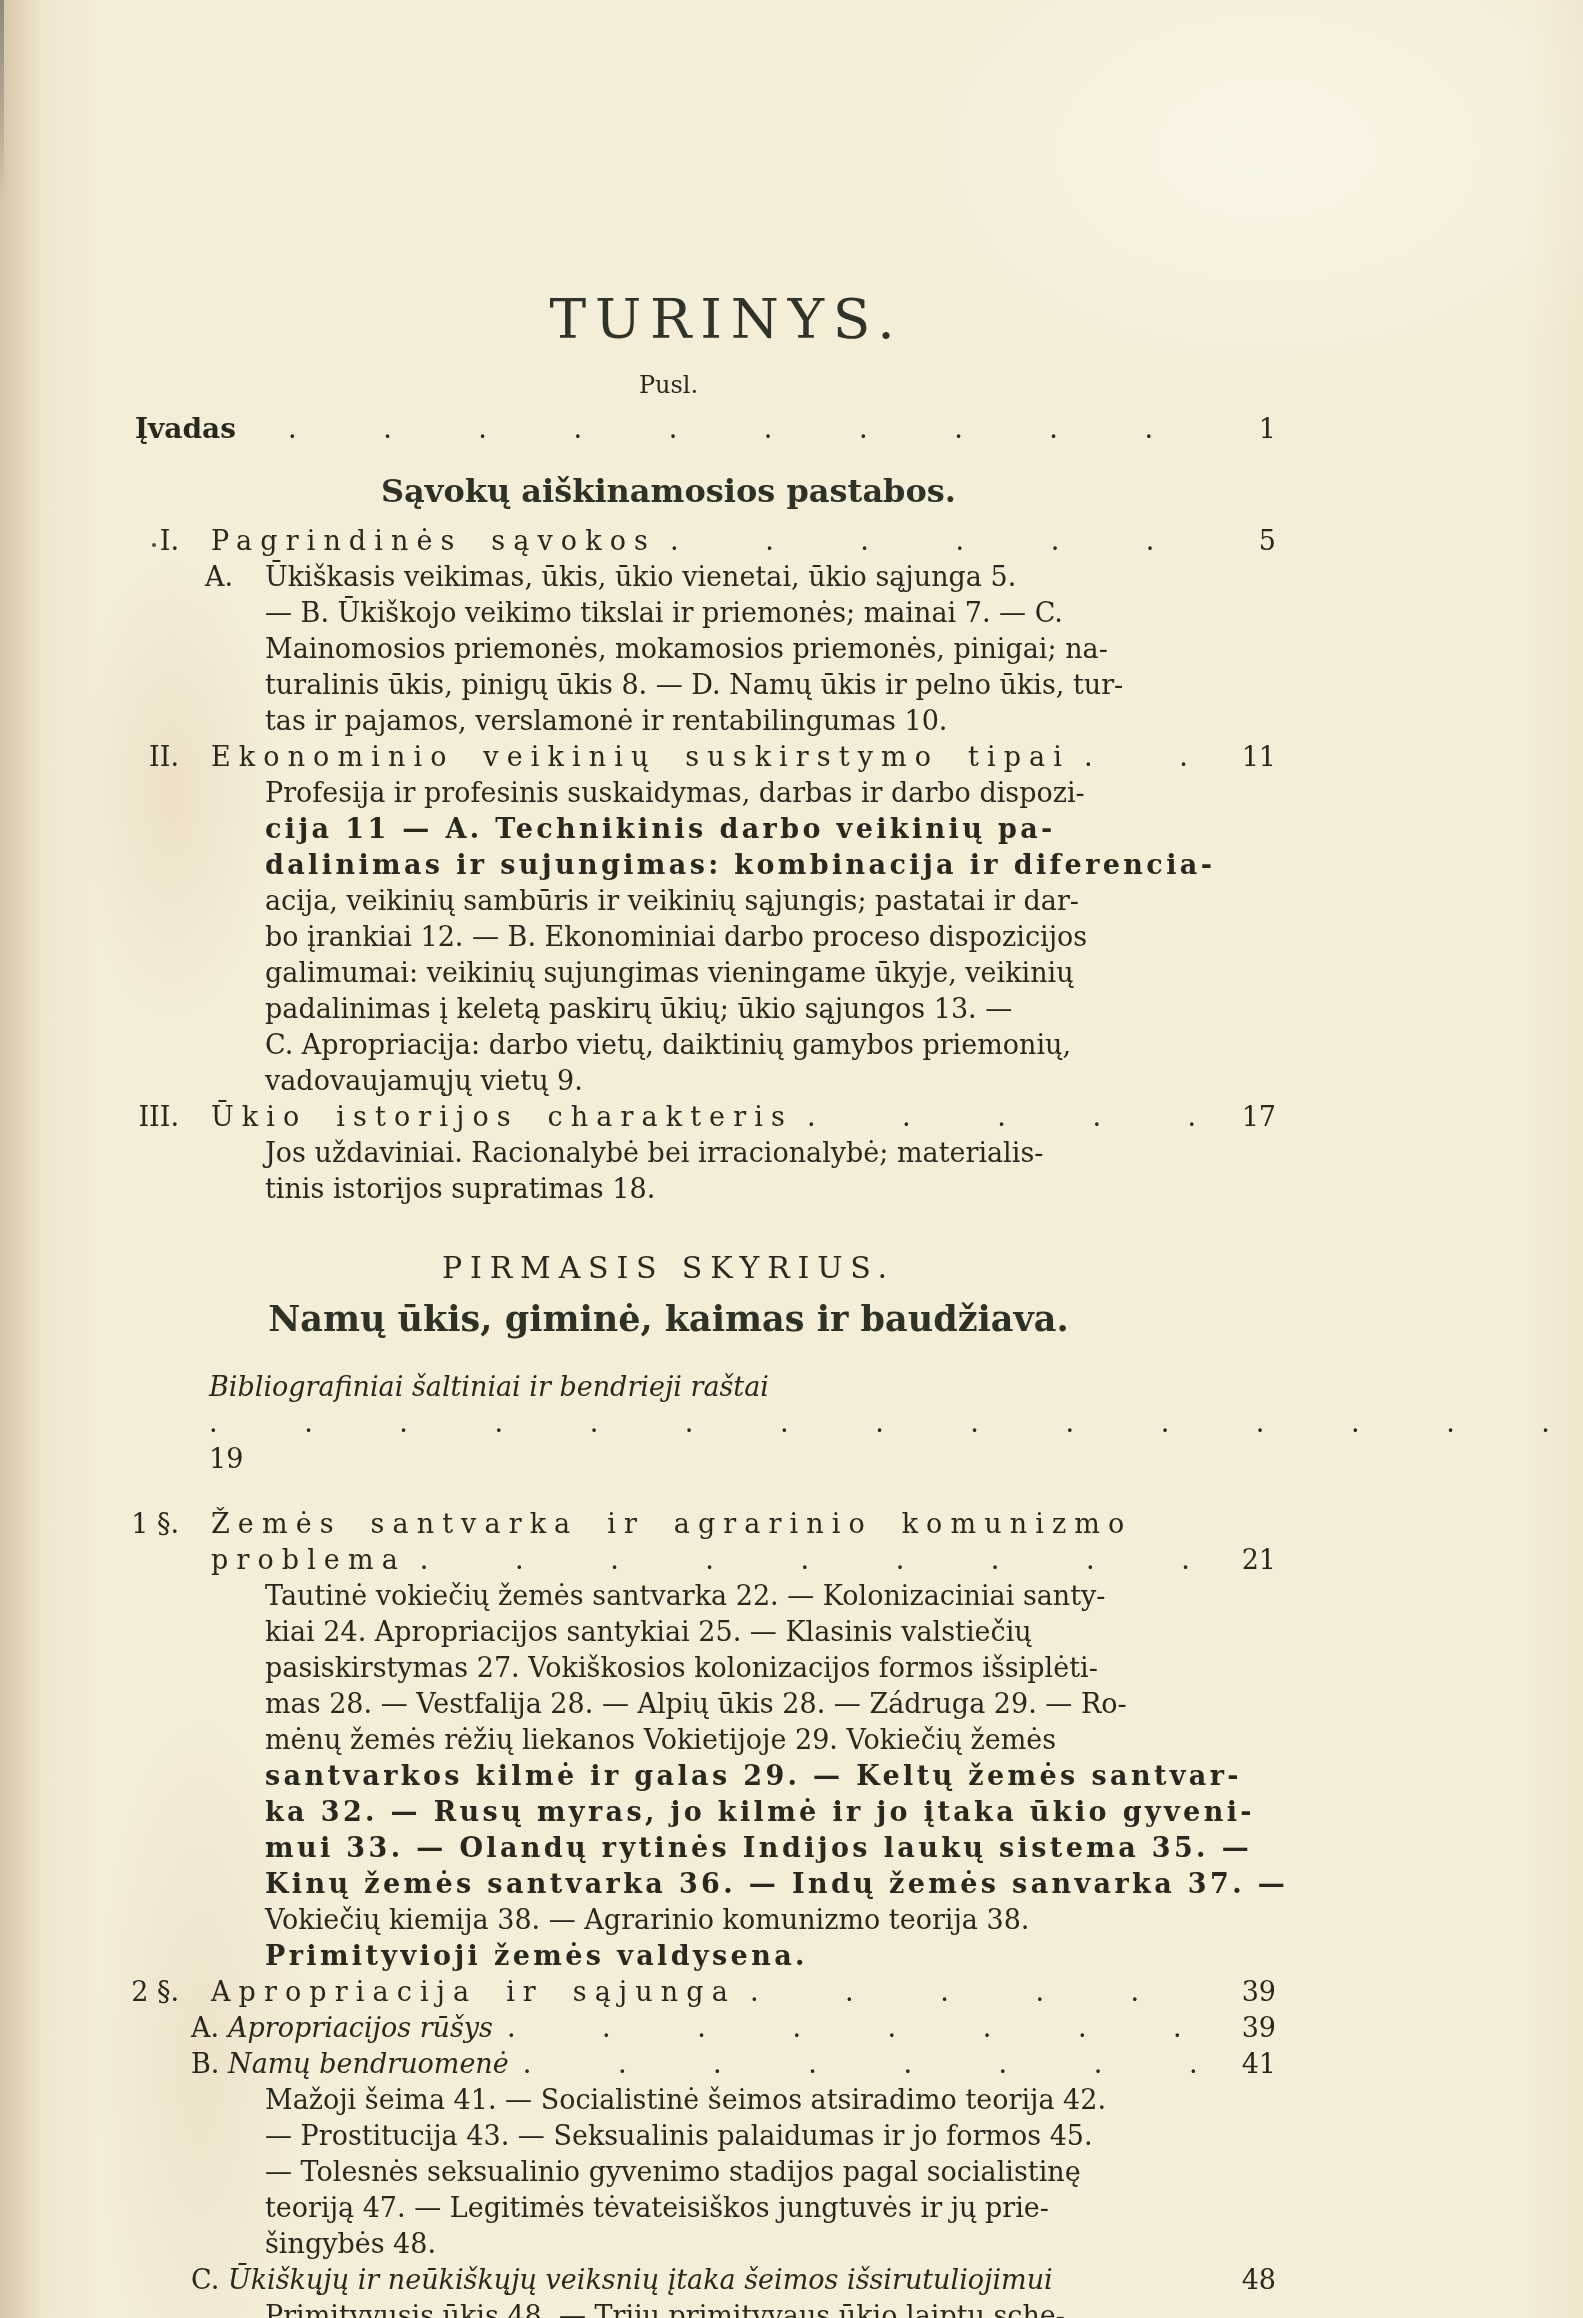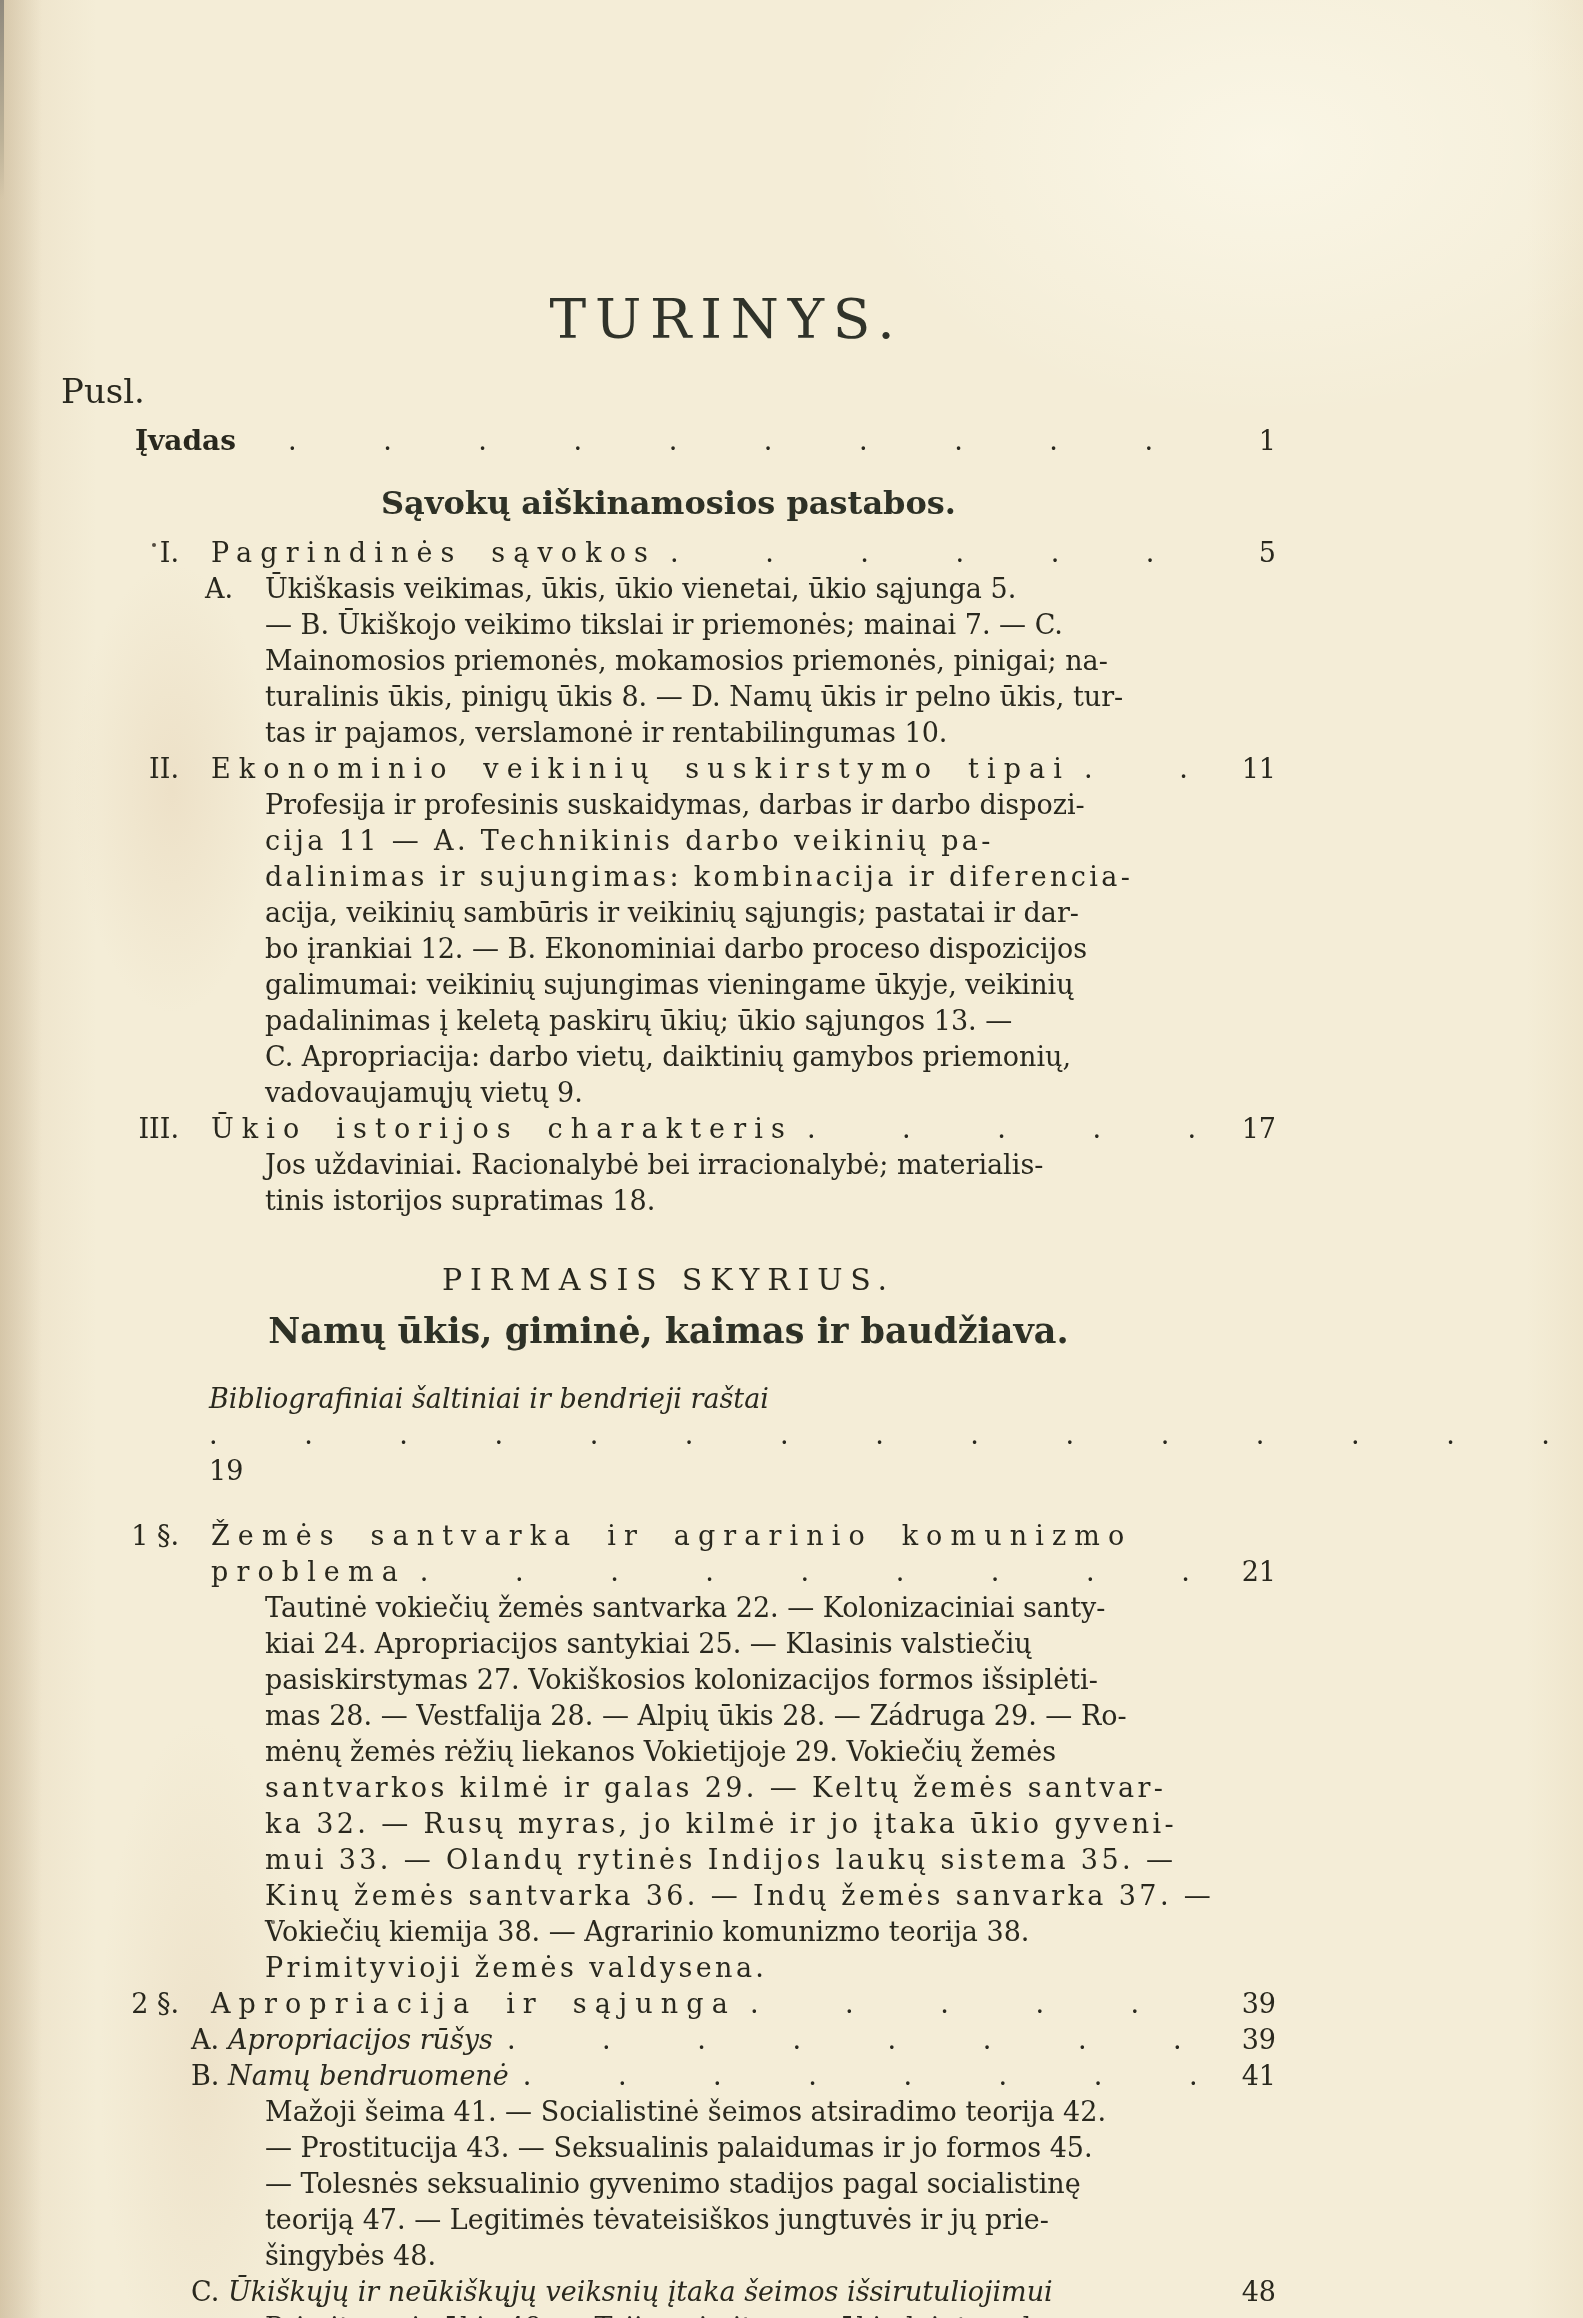--- a/index.html
+++ b/index.html
@@ -28,21 +28,21 @@
   .stain-3{left:121px;top:2295px;width:325px;height:278px;
     background:radial-gradient(closest-side, rgba(190,150,110,0.12), rgba(190,150,110,0) 80%);}
   .speck{position:absolute;border-radius:50%;background:rgba(55,48,38,0.85);}
   .speck-1{left:152px;top:543px;width:4.2px;height:4.2px;}
   .speck-2{left:271px;top:1920px;width:3.7px;height:3.7px;opacity:.7;}
 
   .content{position:absolute;left:61px;top:287px;width:1215px;}
 
   .title{margin:0 0 0 116px;text-align:center;
     font-size:55px;font-weight:normal;letter-spacing:0.16em;color:#30332a;}
-  .pusl{text-align:left;font-size:34px;margin-top:19.5px;}
+  .pusl{text-align:center;font-size:24px;margin-top:19.5px;}
 
   .toc{margin-top:12px;font-size:27px;line-height:36px;}
 
   .row{display:flex;align-items:baseline;}
   .v-intro{padding-left:74px;gap:38px;}
   .v-biblio{padding-left:134px;flex-direction:column;}
   .row .m{flex:0 0 118px;text-align:right;white-space:pre;}
   .v-sub{margin-left:130px;}
   .v-sub .m{flex:0 0 37px;text-align:left;}
   .row .t{white-space:nowrap;margin-left:32px;}
@@ -51,21 +51,21 @@
   .bold .t{font-weight:bold;font-size:28px;}
   .italic .t{font-style:italic;}
   .spaced .t{letter-spacing:0.30em;word-spacing:0.45em;}
   .leader{flex:1 1 auto;overflow:hidden;white-space:nowrap;margin:0 14px;min-width:23px;}
   .leader::after{content:". . . . . . . . . . . . . . . . . . . . . . .";word-spacing:78px;}
   .spacer{flex:1 1 auto;}
   .pg{flex:0 0 65px;text-align:right;}
 
   .desc{padding-left:204px;}
   .dl{white-space:nowrap;}
-  .dls{letter-spacing:0.125em;}
+  .dls{letter-spacing:0.125em;font-weight:bold;}
   .dm{display:inline-block;width:60px;margin-left:-60px;}
 
   .h{margin-left:116px;text-align:center;}
   .h-bold{font-weight:bold;font-size:32px;line-height:1.15;margin:26px 0 14px;color:#2e3126;}
   .h-caps{font-size:30px;letter-spacing:0.26em;margin:43px 0 7.4px;}
   .h-bold-large{font-weight:bold;font-size:35px;line-height:1.15;margin:13px 0 29px;color:#2e3126;text-align:center;}
 </style>
 </head>
 <body>
 

